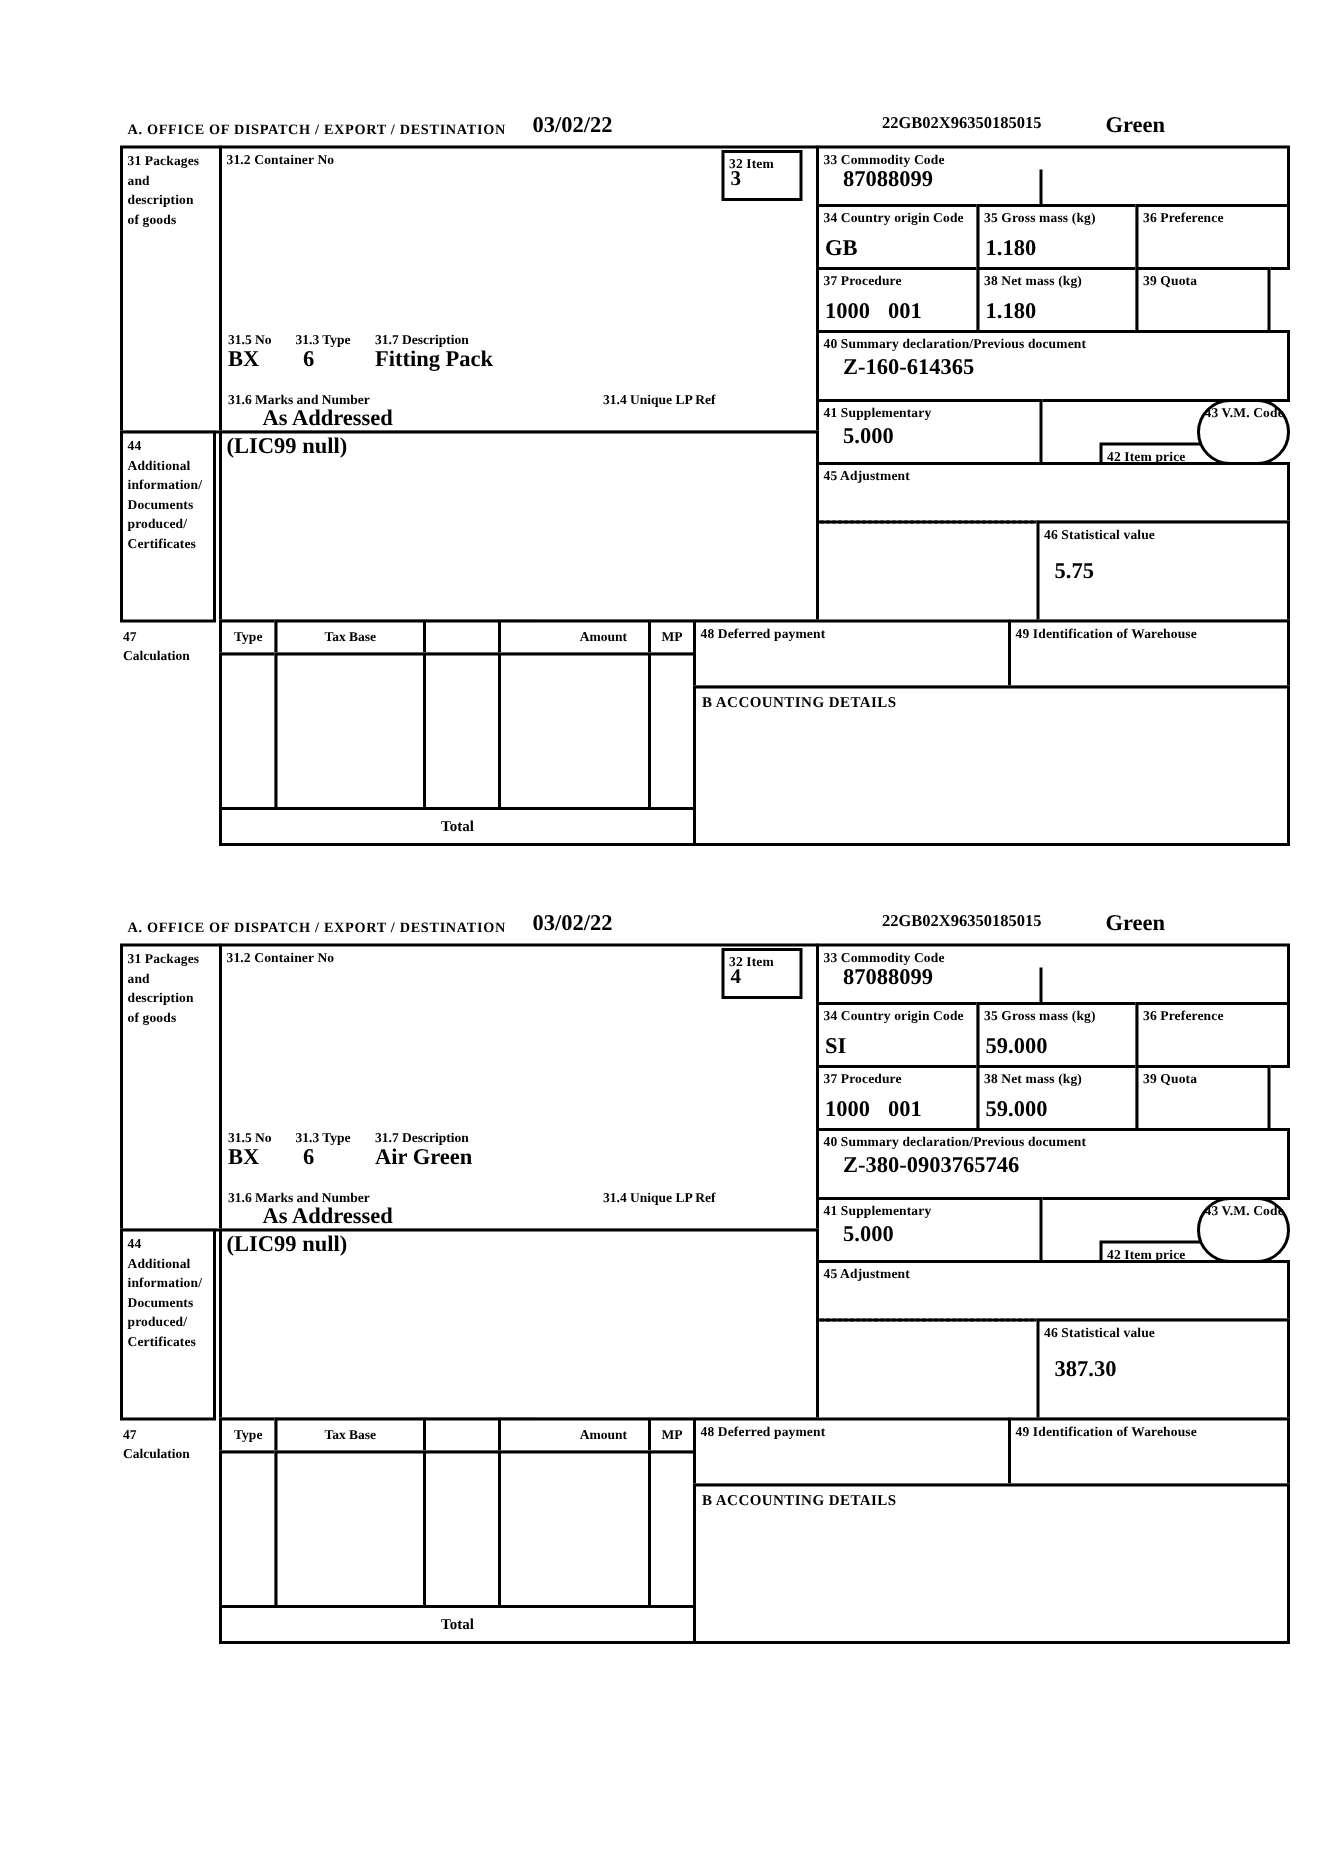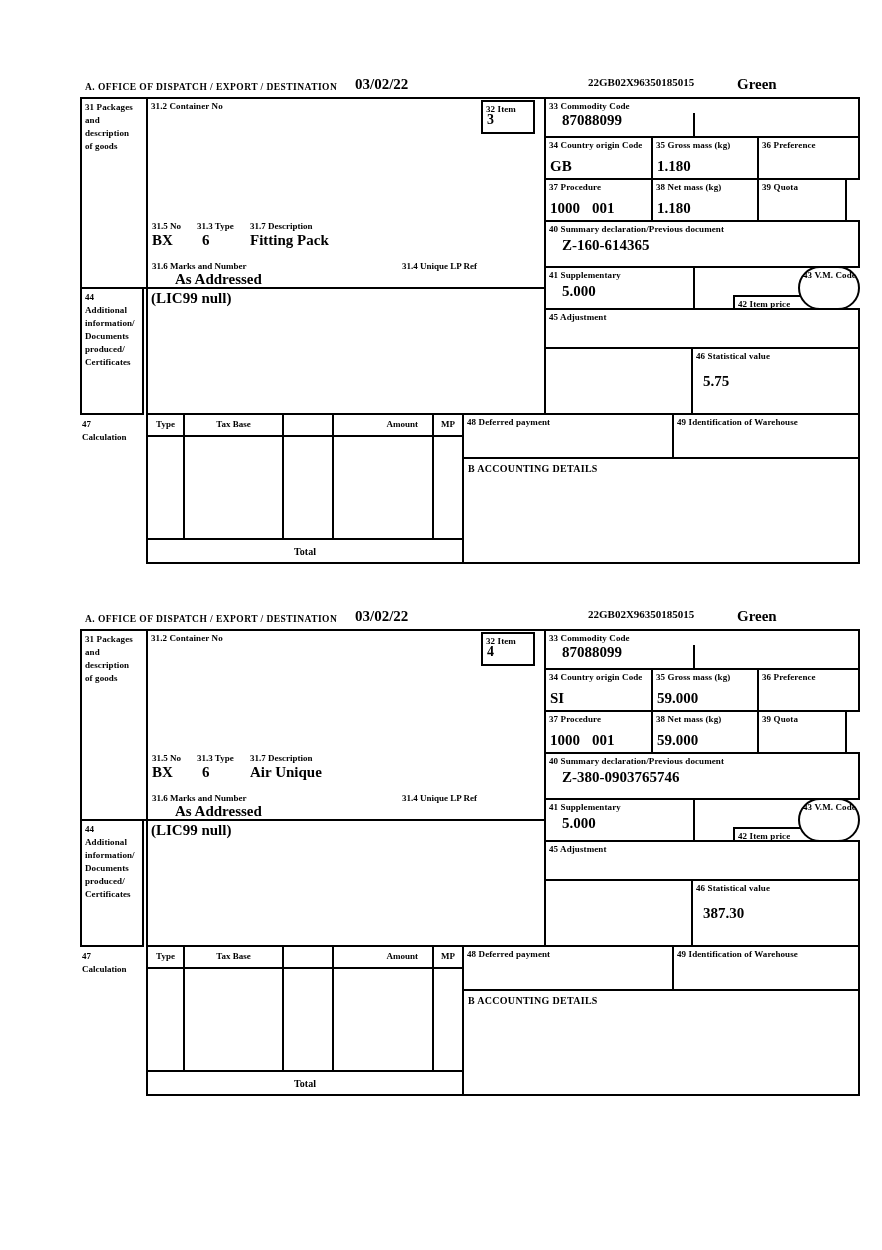--- a/index.html
+++ b/index.html
@@ -229,21 +229,21 @@
 of goods</span>
     </div>
 
     <div class="bx bmain">
       <span class="lbl">31.2 Container No</span>
       <span class="pl1">31.5 No</span>
       <span class="pl2">31.3 Type</span>
       <span class="pl3">31.7 Description</span>
       <span class="val pv1">BX</span>
       <span class="val pv2">6</span>
-      <span class="val pv3">Air Unique</span>
+      <span class="val pv3">Air Green</span>
       <span class="ml1">31.6 Marks and Number</span>
       <span class="ml2">31.4 Unique LP Ref</span>
       <span class="val mv">As Addressed</span>
     </div>
 
     <div class="bx b32">
       <span class="lbl">32 Item</span>
       <span class="val v-item">4</span>
     </div>
 

